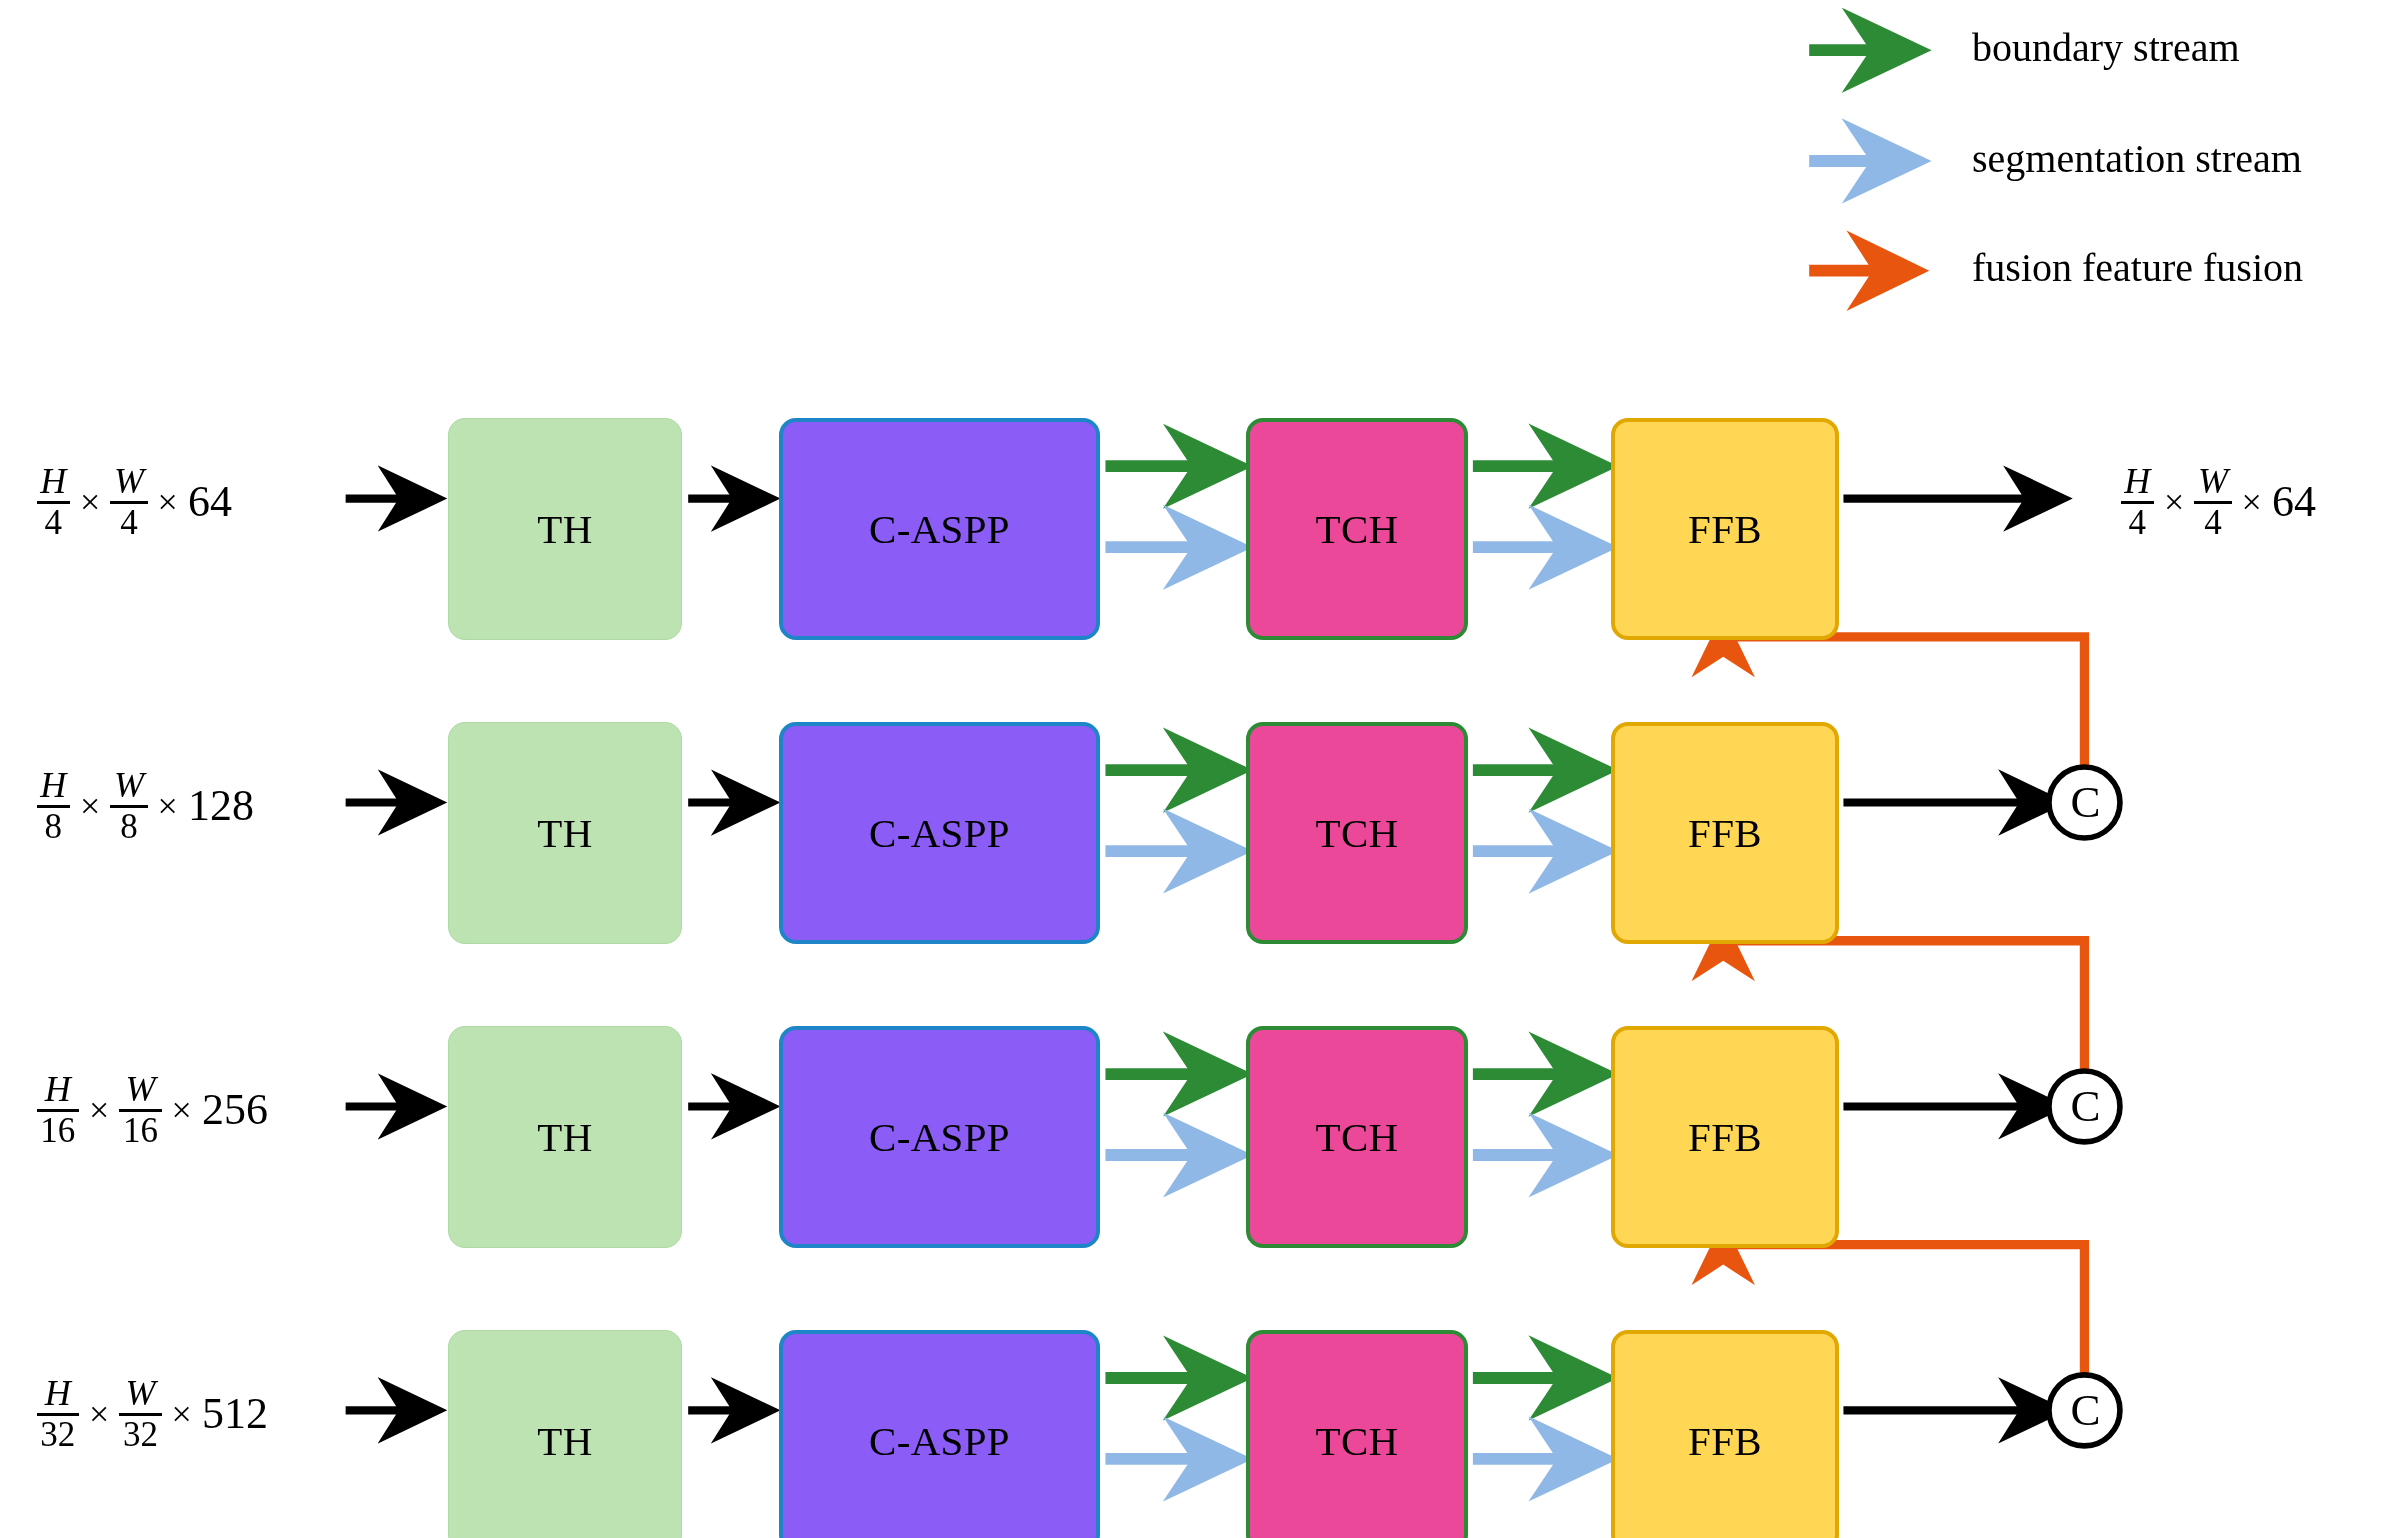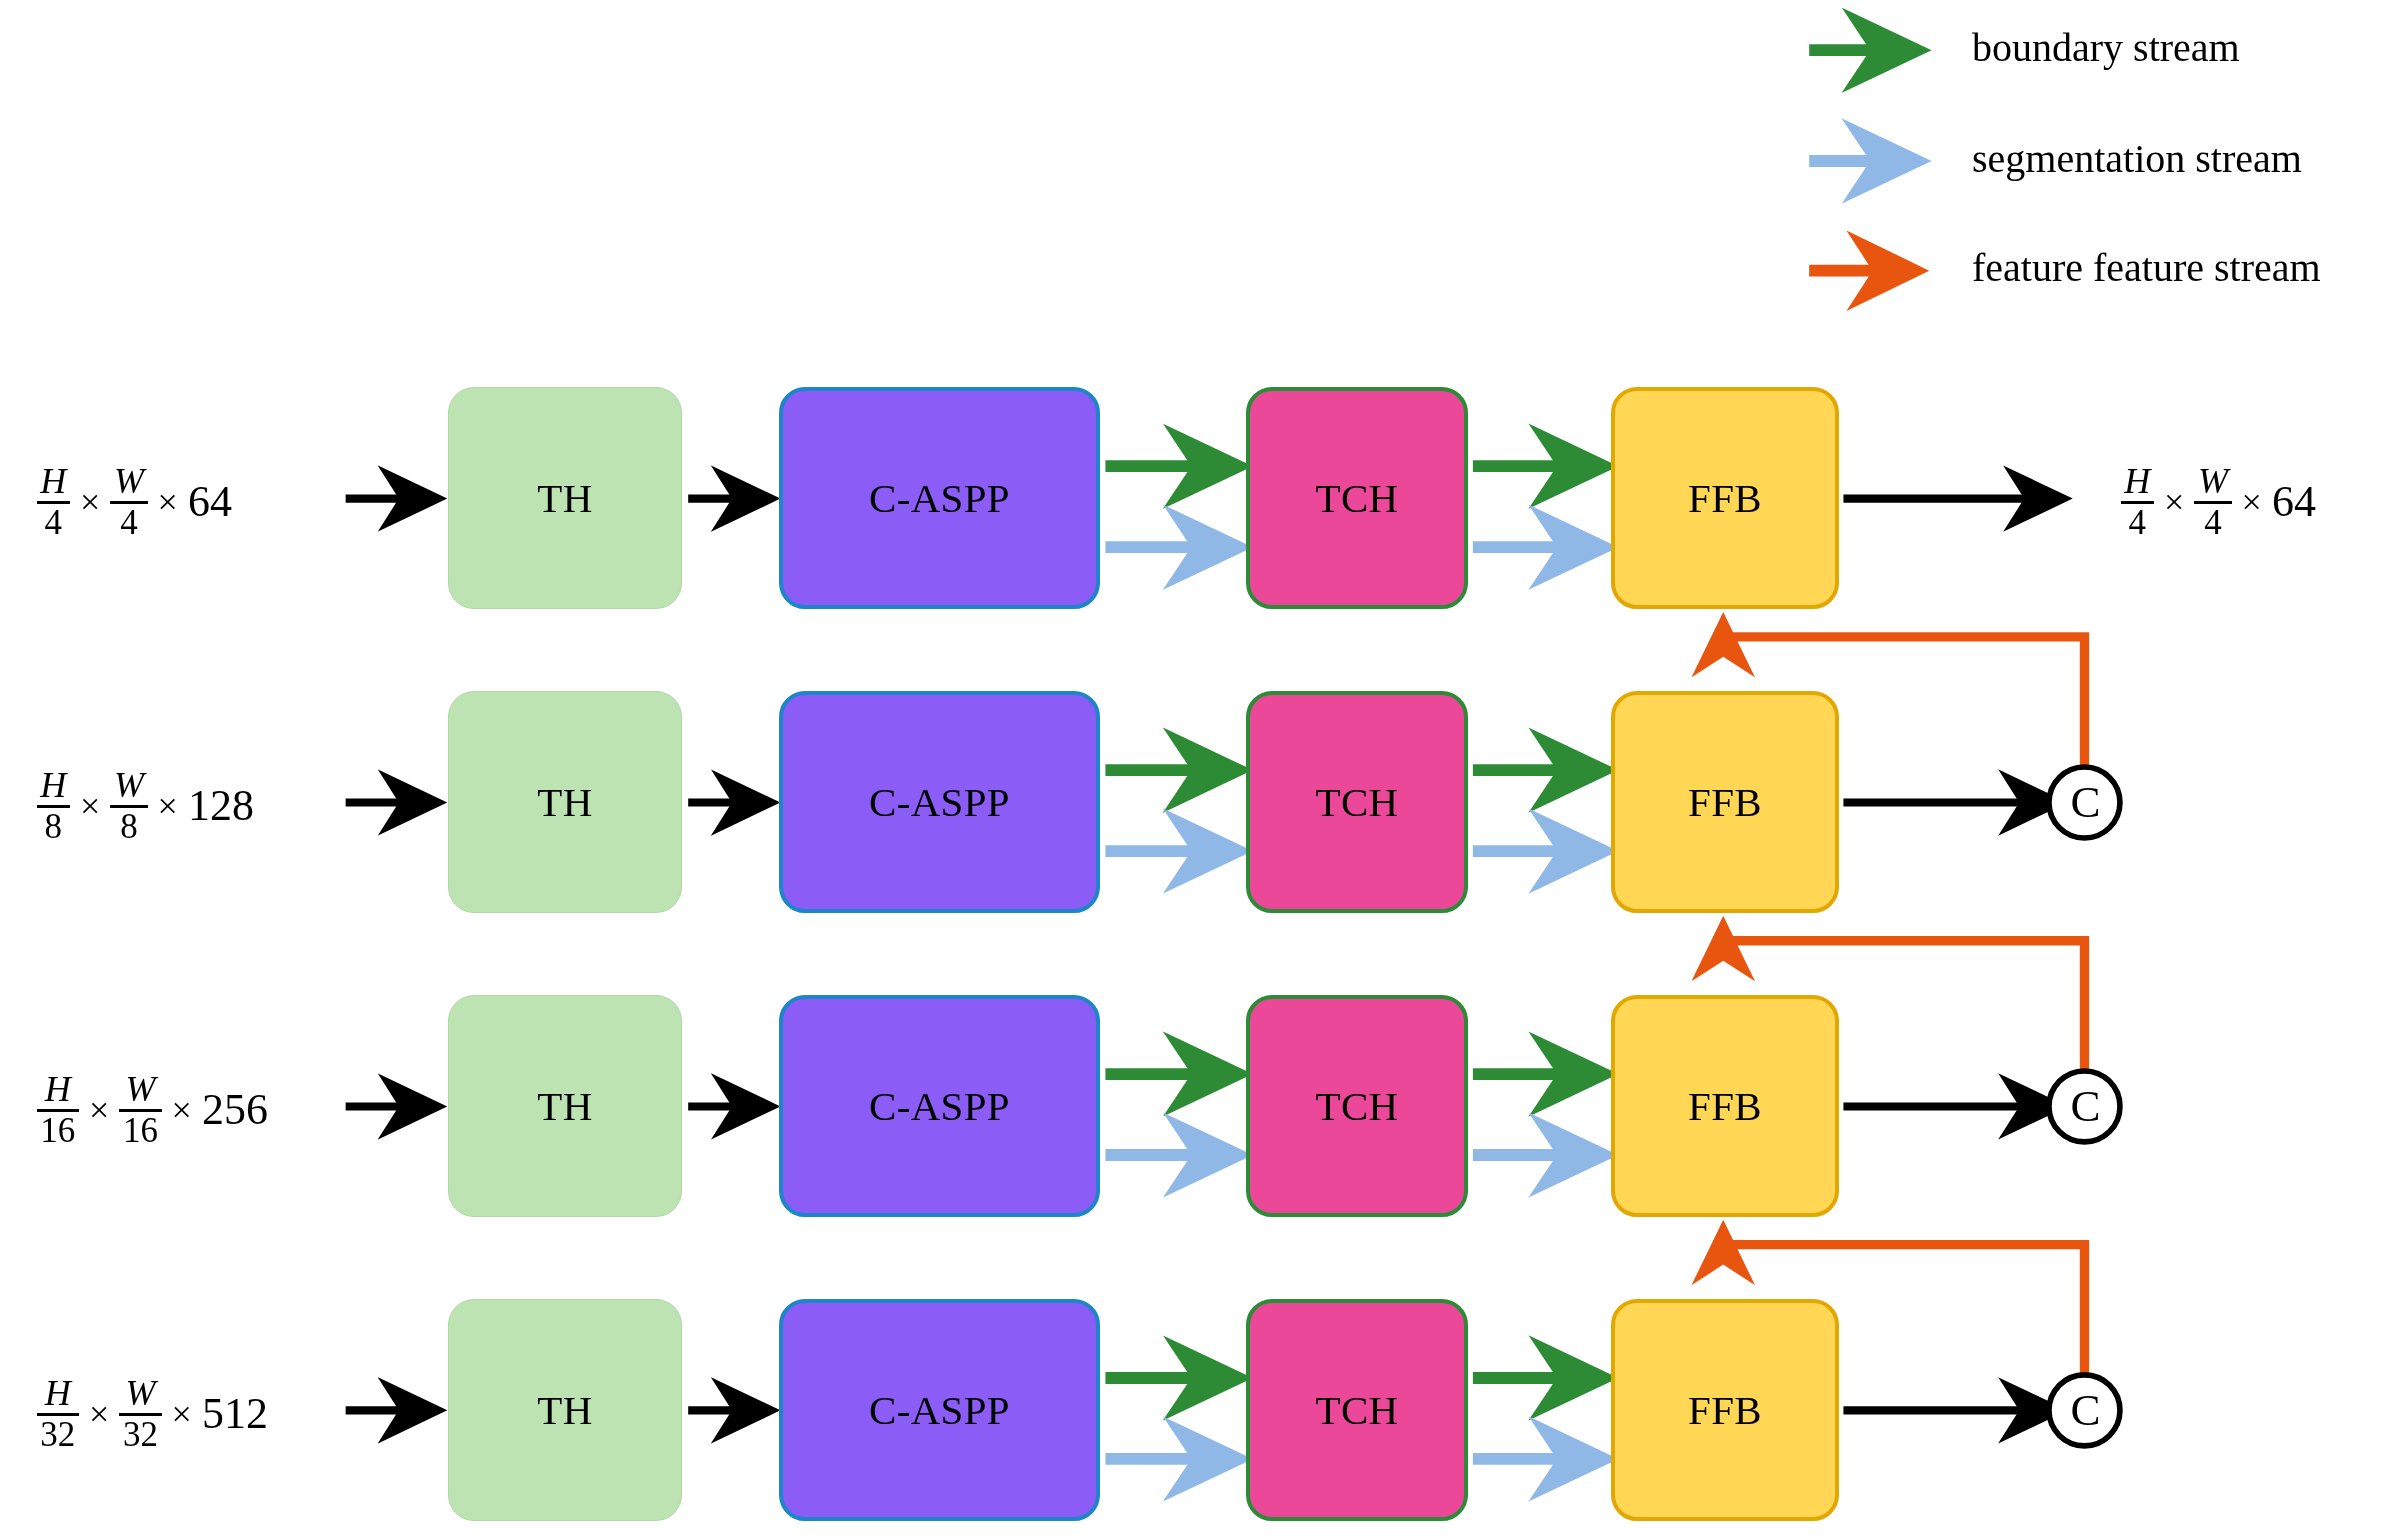--- a/index.html
+++ b/index.html
@@ -2,22 +2,22 @@
 <html style="font-size:10px"><head>
 <meta charset="utf-8">
 <title>Network Architecture Diagram</title>
 <style>
   html,body{margin:0;padding:0;background:#ffffff;}
   body{width:2389px;height:1539px;position:relative;overflow:hidden;
        font-family:"Liberation Serif","DejaVu Serif",serif;color:#000;}
   #stage{position:absolute;left:0;top:0;width:2389px;height:1364px;padding-left:23px;}
 
   
-  .blk{position:absolute;border-radius:26px;display:flex;align-items:center;
-       justify-content:center;box-sizing:border-box;}
+  .blk{position:absolute;border-radius:17px;display:flex;align-items:center;
+       justify-content:center;box-sizing:border-box;margin-top:31px;}
   .blk .lbl{font-size:41px;line-height:1;letter-spacing:0.3px;color:#000;}
   .blk.th   {background:#BDE3B2;border:1.9px solid #AFD9A4;}
   .blk.aspp {background:#8b5cf6;border:4.4px solid #1E86C8;}
   .blk.tch  {background:#ec4899;border:4.4px solid #2E8B35;}
   .blk.ffb  {background:#FFD755;border:4.4px solid #E0A800;}
 
   
   .iolabel{position:absolute;display:flex;align-items:center;
            font-size:39px;white-space:nowrap;}
   .frac{display:inline-flex;flex-direction:column;align-items:center;
@@ -118,21 +118,21 @@
   </svg>
 
   <div class="legend">
     <div class="lg-row" style="left:1915px;top:24px;">
       <span class="lg-text">boundary stream</span>
     </div>
     <div class="lg-row" style="left:1915px;top:135px;">
       <span class="lg-text">segmentation stream</span>
     </div>
     <div class="lg-row" style="left:1915px;top:244px;">
-      <span class="lg-text">feature feature stream</span>
+      <span class="lg-text">fusion feature fusion</span>
     </div>
   </div>
 
   <div class="iolabel" style="left:34px;top:464px;">
     <span class="frac">
       <span class="num">H</span>
       <span class="bar"></span>
       <span class="den">4</span>
     </span>
     <span class="times">×</span>

